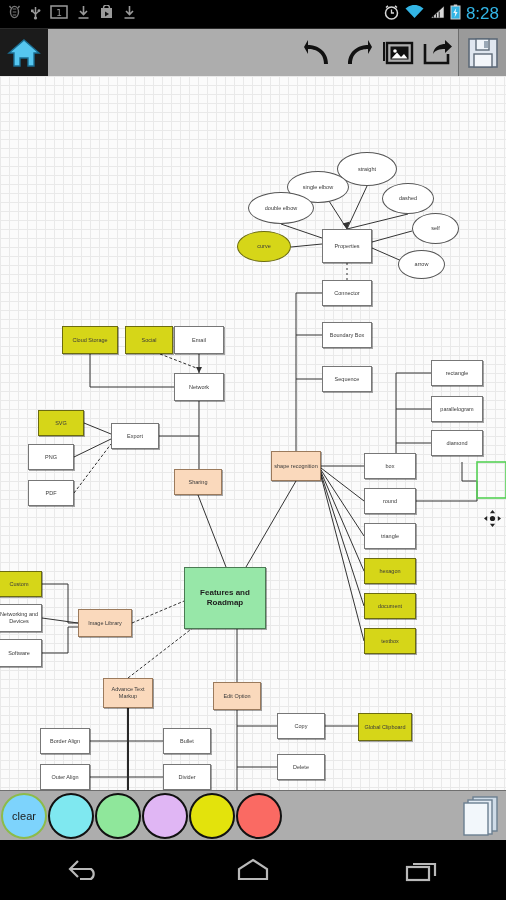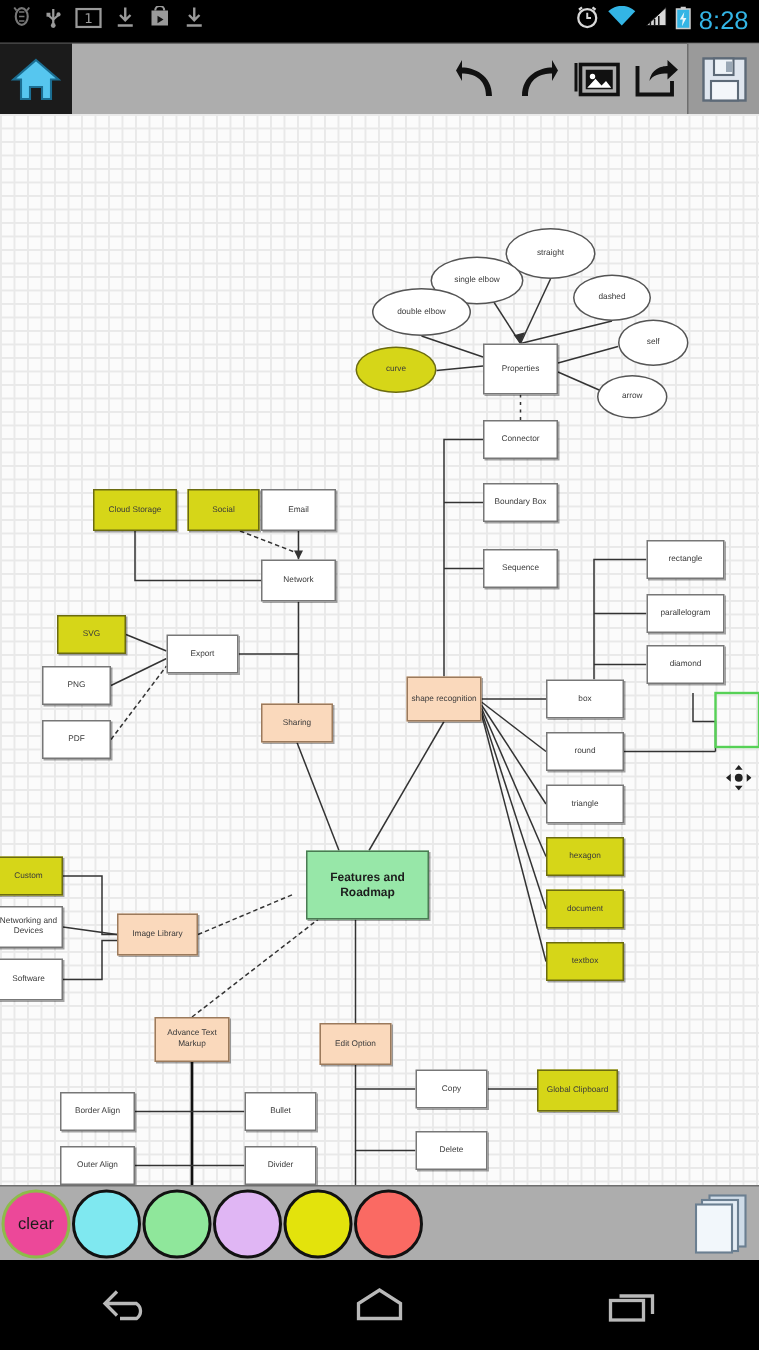--- a/index.html
+++ b/index.html
@@ -66,21 +66,21 @@
   .movehandle { position:absolute; width:17px; height:17px; }
 
   
   #palette {
     position:absolute; left:0; top:790px; width:506px; height:50px;
     background:#adadad; display:flex; align-items:center; gap:1px;
     border-top:1px solid #6f6f6f;
   }
   .swatch { width:46px; height:46px; border-radius:50%; border:2px solid #111; flex:0 0 auto; }
   #clearsw {
-    width:46px; height:46px; border-radius:50%; border:2px solid #8dbb4a; background:#ec4899;
+    width:46px; height:46px; border-radius:50%; border:2px solid #8dbb4a; background:#7dd3fc;
     display:flex; align-items:center; justify-content:center;
     font-size:11px; color:#1c1c1c; flex:0 0 auto; margin-left:1px;
   }
   #palette .pspacer { flex:1; }
   #layersbtn { width:42px; height:44px; margin-right:3px; display:flex; align-items:center; justify-content:center; }
 
   
   #navbar {
     position:absolute; left:0; top:840px; width:506px; height:60px;
     background:#000; display:flex; align-items:center; justify-content:space-around;
@@ -365,21 +365,21 @@
       </div>
       <div class="node yellow" style="left: 364px; top: 482px; width: 52px; height: 26px;">
         <span>hexagon</span>
       </div>
       <div class="node yellow" style="left: 364px; top: 517px; width: 52px; height: 26px;">
         <span>document</span>
       </div>
       <div class="node yellow" style="left: 364px; top: 552px; width: 52px; height: 26px;">
         <span>textbox</span>
       </div>
-      <div class="node green big" style="left: 204px; top: 491px; width: 82px; height: 46px;">
+      <div class="node green big" style="left: 184px; top: 491px; width: 82px; height: 62px;">
         <span>Features and Roadmap</span>
       </div>
       <div class="node yellow" style="left: -4px; top: 495px; width: 46px; height: 26px;">
         <span>Custom</span>
       </div>
       <div class="node" style="left: -4px; top: 528px; width: 46px; height: 28px;">
         <span>Networking and Devices</span>
       </div>
       <div class="node" style="left: -4px; top: 563px; width: 46px; height: 28px;">
         <span>Software</span>

